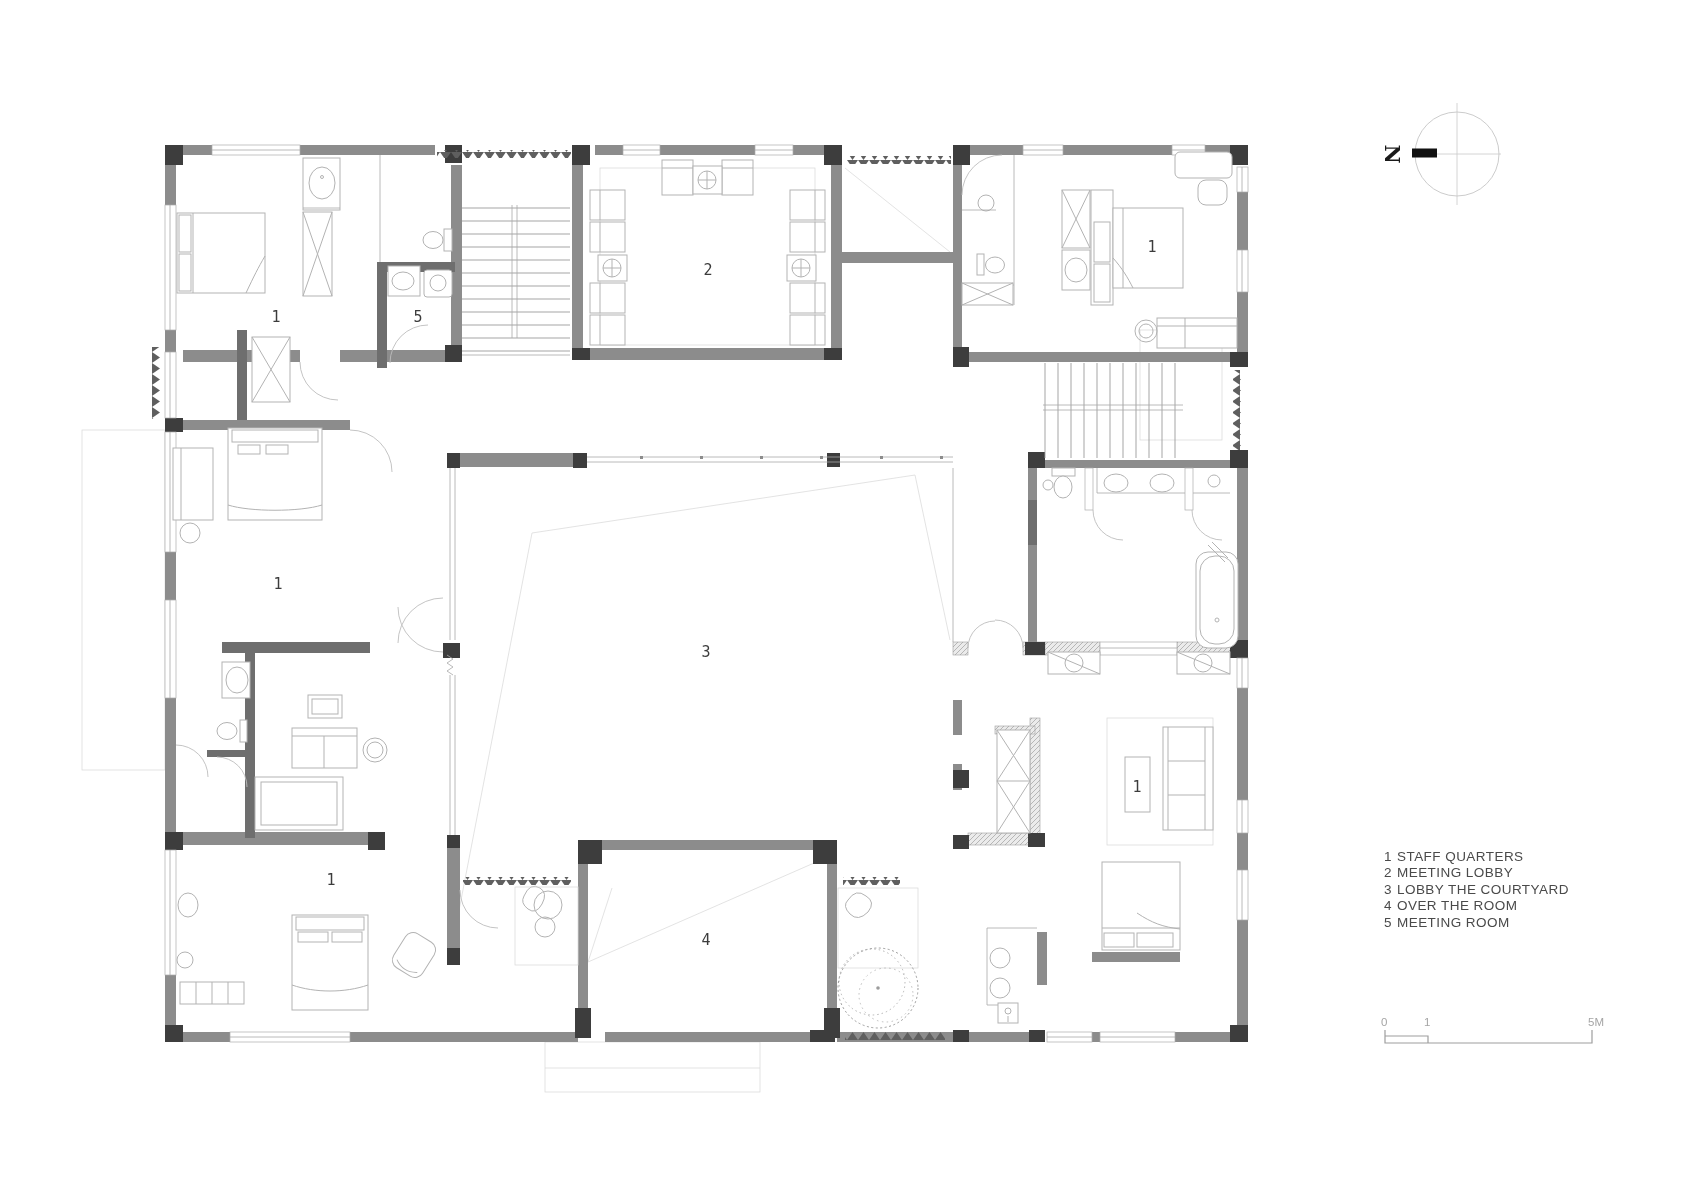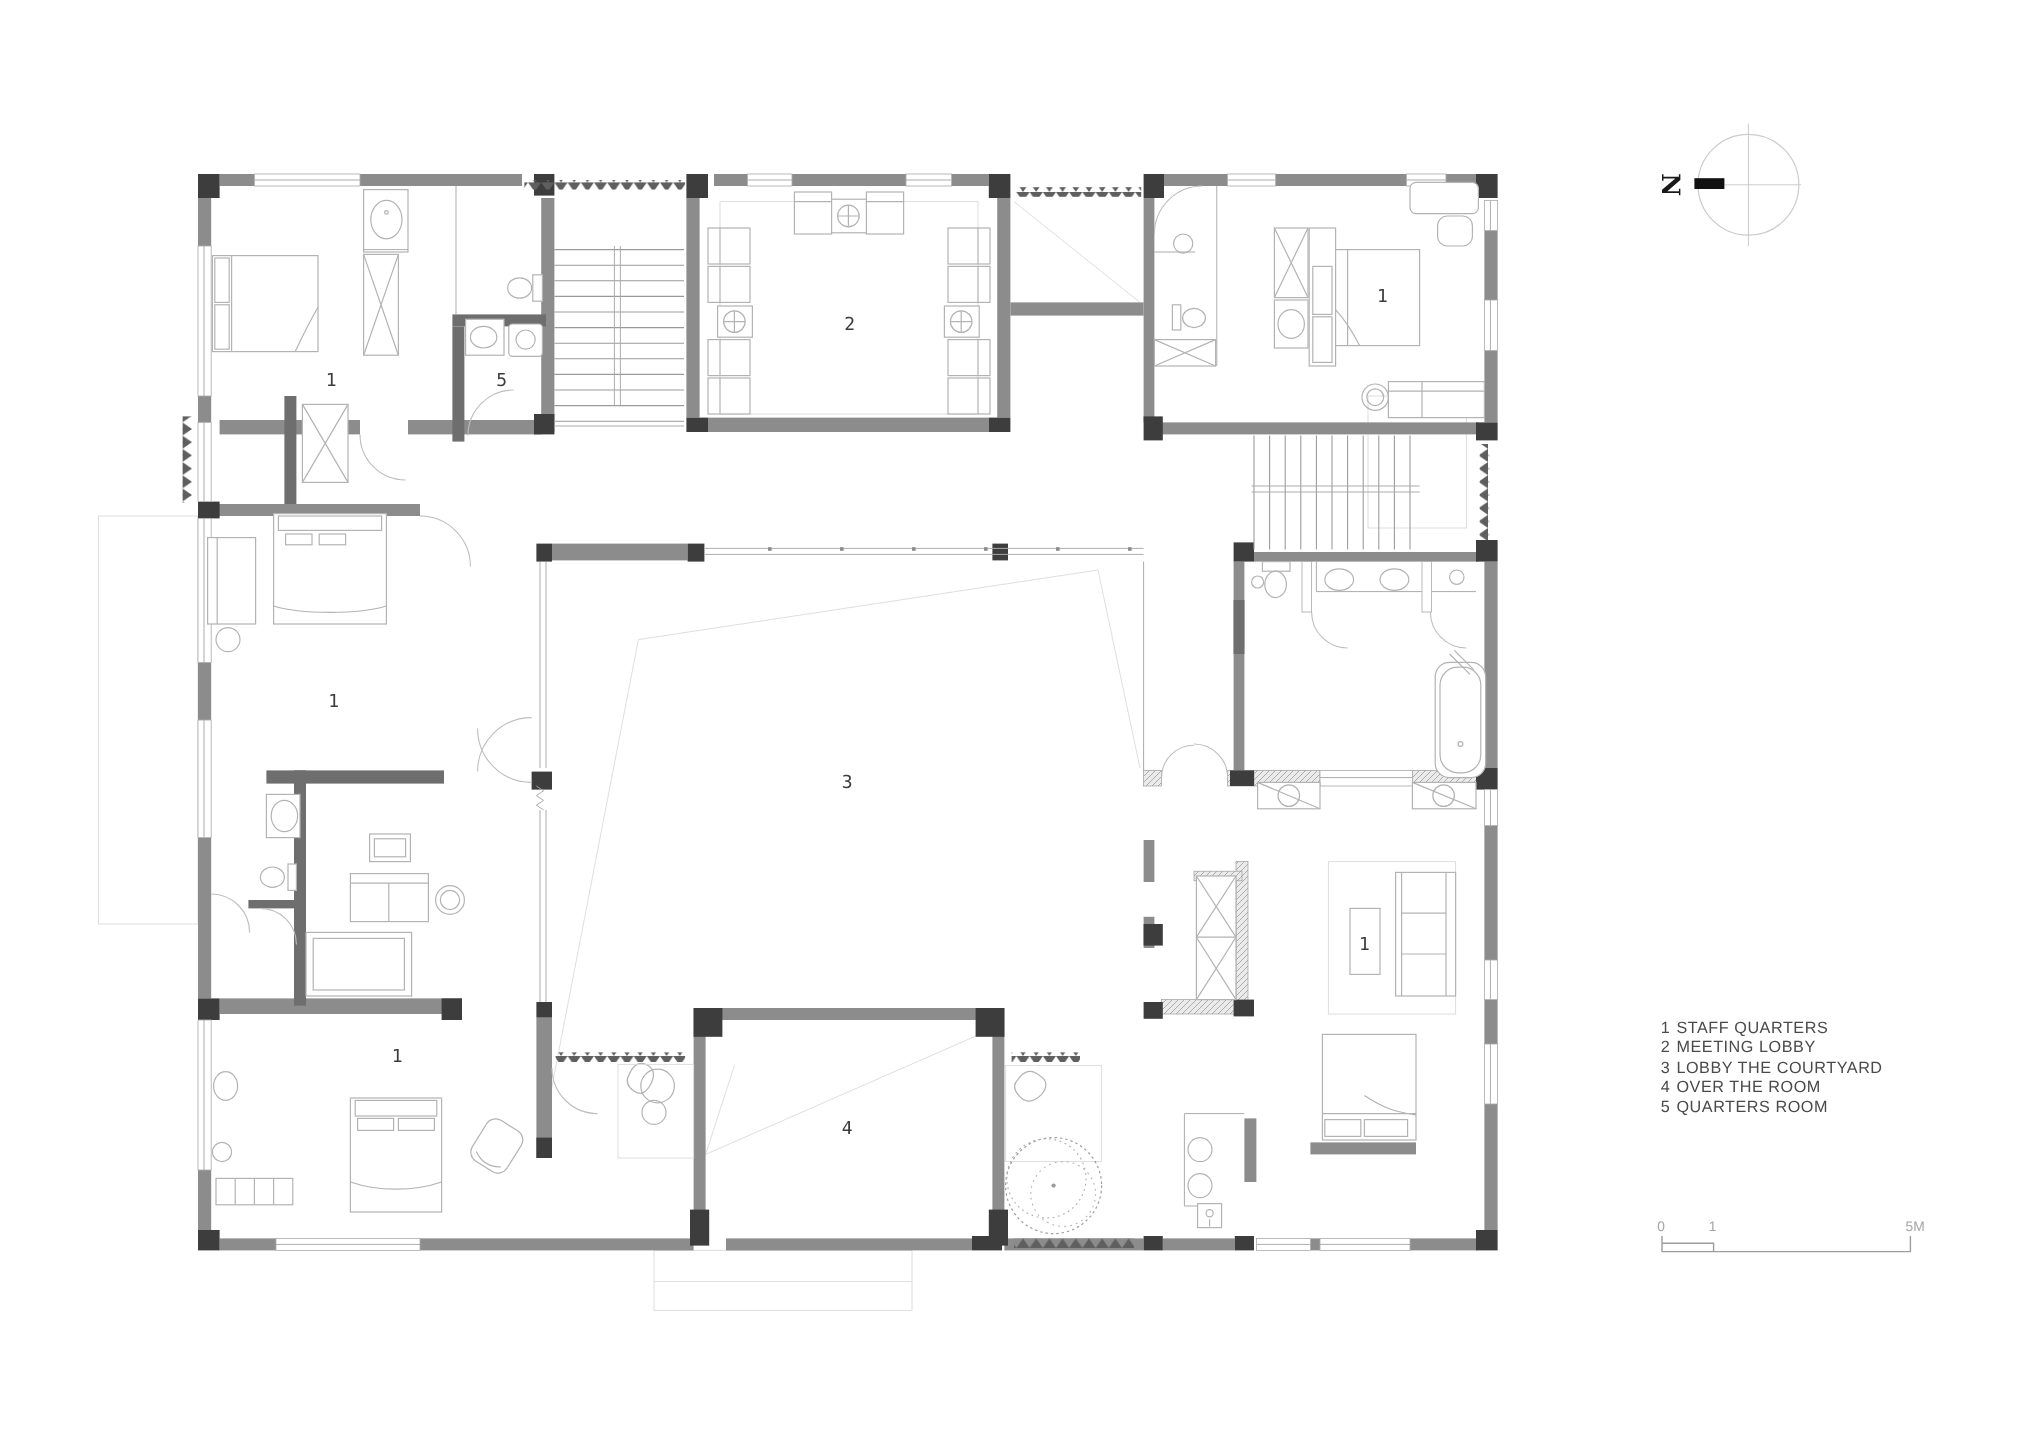--- a/index.html
+++ b/index.html
@@ -451,15 +451,15 @@
   <div class="legend-row">
     <span class="ln">3</span>
     <span class="ll">LOBBY THE COURTYARD</span>
   </div>
   <div class="legend-row">
     <span class="ln">4</span>
     <span class="ll">OVER THE ROOM</span>
   </div>
   <div class="legend-row">
     <span class="ln">5</span>
-    <span class="ll">QUARTERS ROOM</span>
+    <span class="ll">MEETING ROOM</span>
   </div>
 </div>
 
 </body></html>

